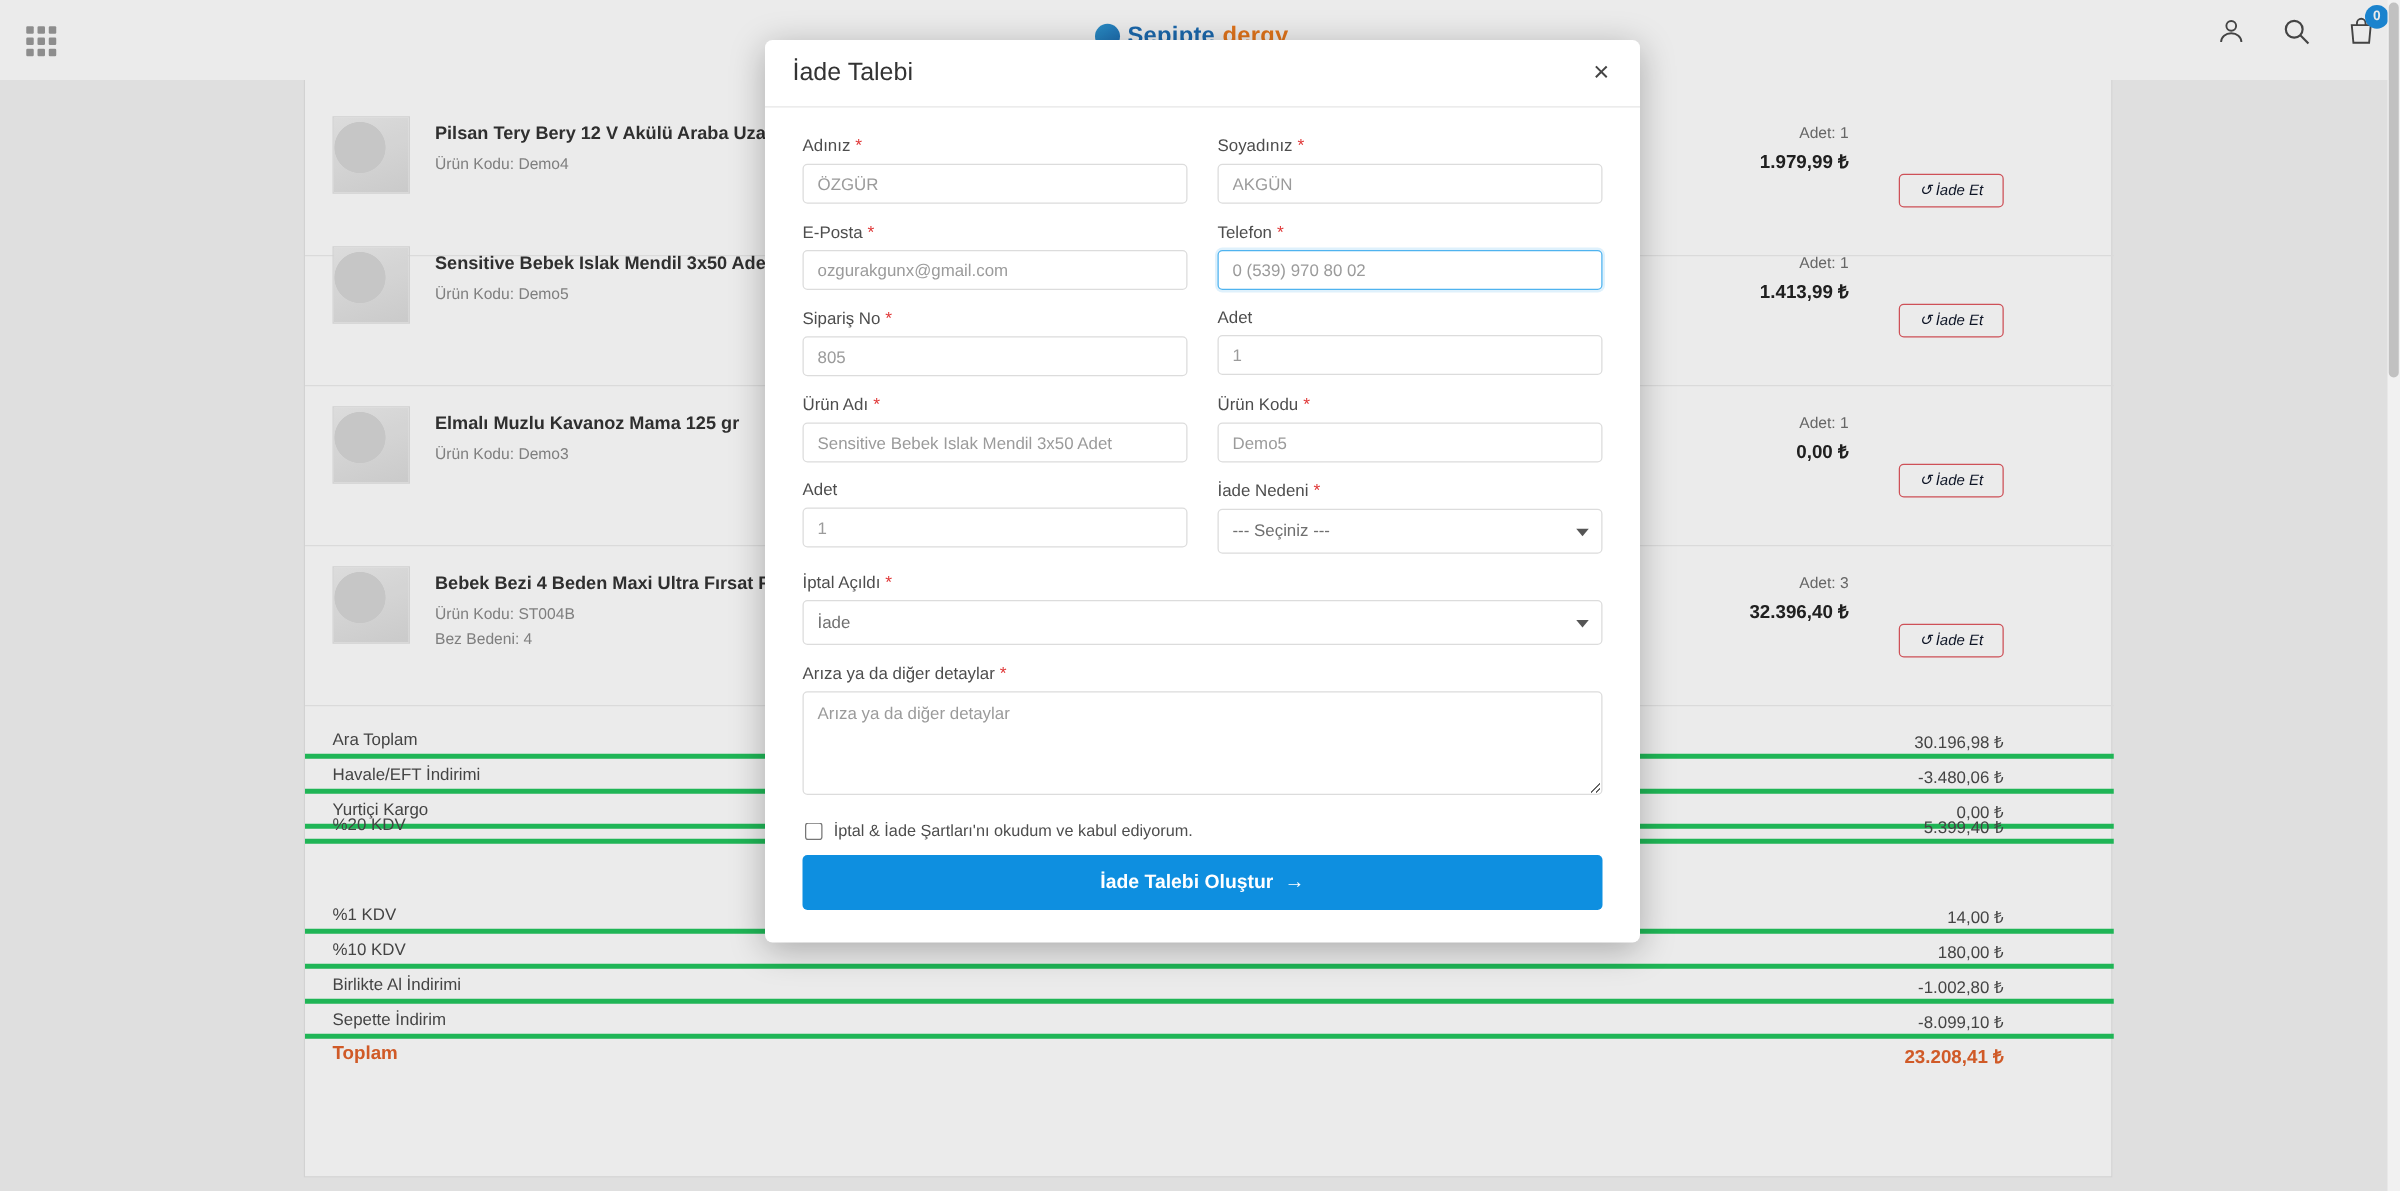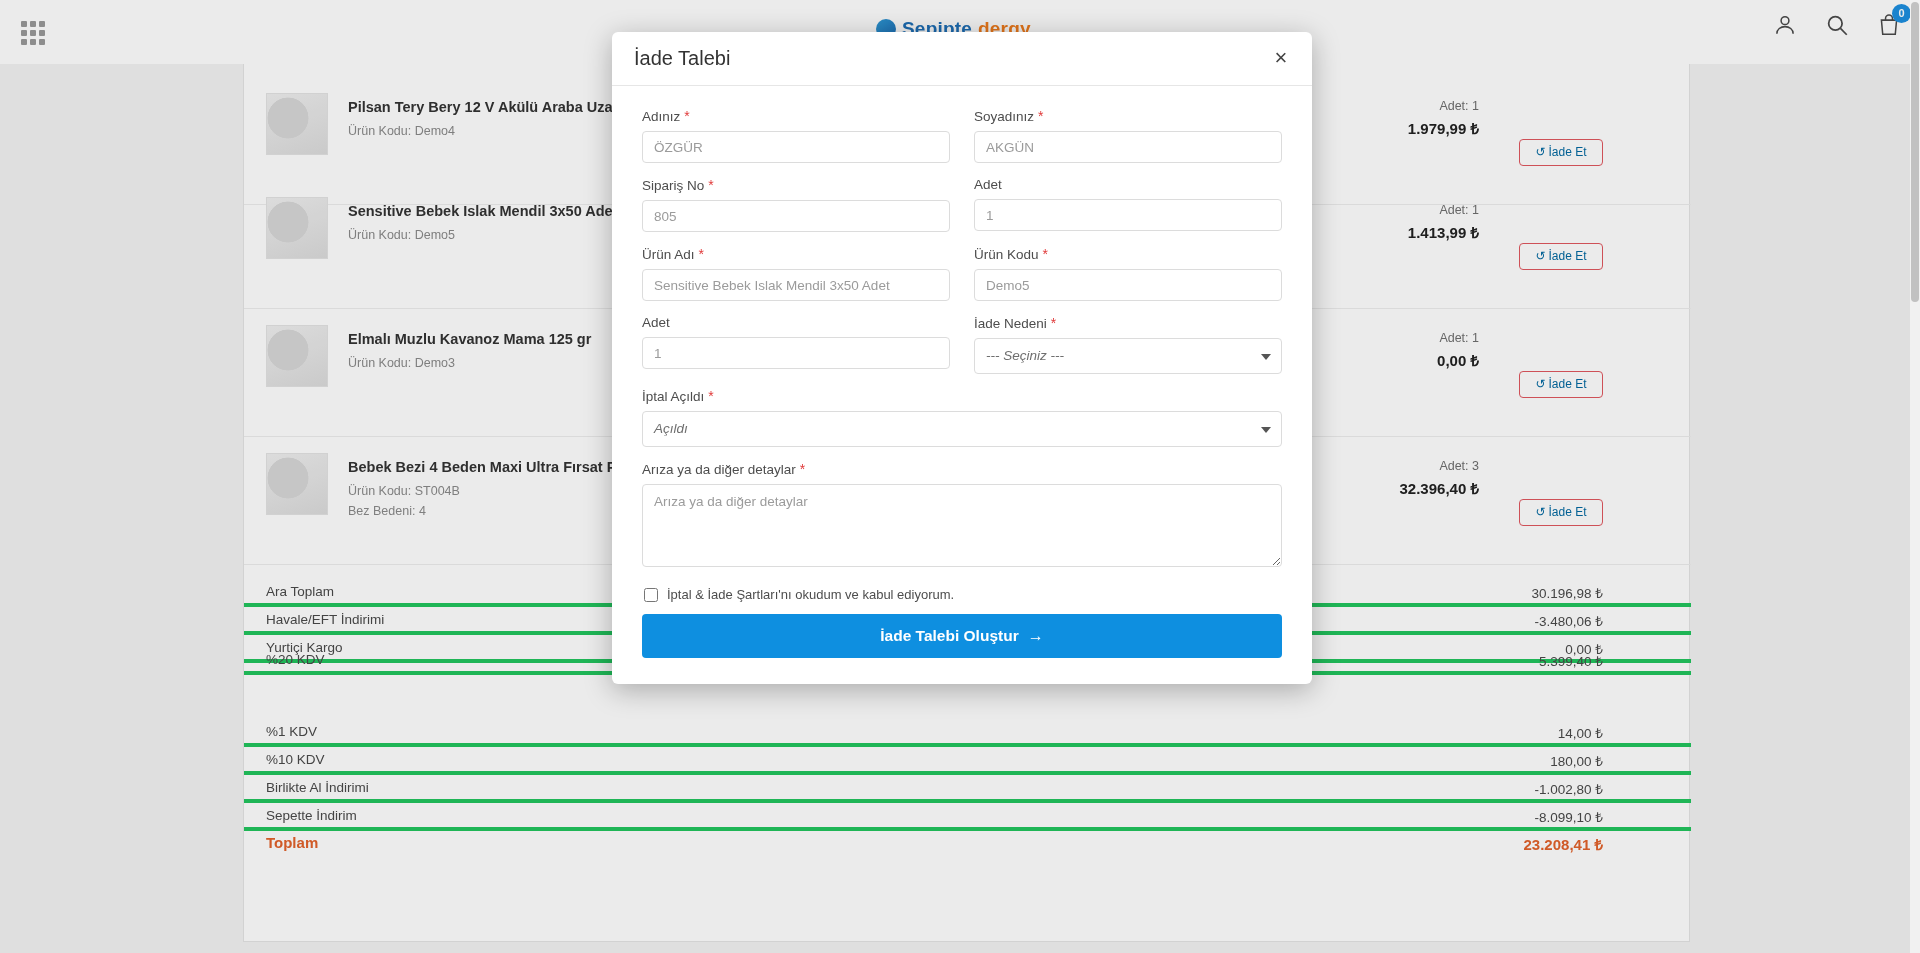--- a/index.html
+++ b/index.html
@@ -108,23 +108,24 @@
     font-size: 12.5px; color: #6f6f6f; text-align: right;
   }
   .prod-price {
     position: absolute; right: 212px; top: 41px;
     font-size: 15px; color: #222; font-weight: bold; text-align: right;
   }
   .iade-btn {
     position: absolute; right: 88px; top: 62px;
     width: 84px; height: 27px;
     border: 1px solid #e0575f; border-radius: 4px;
-    color: #0369a1; background: #fff;
+    color: #0f172a; background: #fff;
     font-size: 12px; line-height: 25px; text-align: center;
     cursor: pointer;
+    font-style: italic;
   }
   .iade-btn .ic { margin-right: 3px; font-size: 12px; }
 
   .sum-row {
     position: absolute; left: 0; width: 1447px; height: 28px;
     border-bottom: 4px solid #22c55e;
     font-size: 13.5px; color: #4a4a4a;
   }
   .sum-row .lbl { position: absolute; left: 22px; top: 5px; }
   .sum-row .val { position: absolute; right: 88px; top: 5px; }
@@ -191,21 +192,21 @@
   }
   .sel {
     position: relative;
     width: 100%; height: 36px;
     border: 1px solid #dcdcdc; border-radius: 4px;
     background: #fff;
     font-size: 13.5px; color: #6f6f6f;
     line-height: 34px;
     padding: 0 28px 0 11px;
     cursor: pointer;
-    overflow: hidden; white-space: nowrap; font-style: italic;
+    overflow: hidden; white-space: nowrap;
   }
   .sel .caret {
     position: absolute; right: 10px; top: 15px;
     width: 0; height: 0;
     border-left: 5px solid transparent;
     border-right: 5px solid transparent;
     border-top: 6px solid #555;
   }
   .ta {
     width: 100%; height: 83px;
@@ -405,20 +406,34 @@
           <input class="inp" type="text" placeholder="ÖZGÜR" style="">
         </div>
         <div class="col">
           <label class="fl">
             <span>Soyadınız</span><span class="req">*</span>
           </label>
           <input class="inp" type="text" placeholder="AKGÜN" style="">
         </div>
       </div>
 
+      <div class="row">
+        <div class="col">
+          <label class="fl">
+            <span>E-Posta</span><span class="req">*</span>
+          </label>
+          <input class="inp" type="text" placeholder="ozgurakgunx@gmail.com" style="">
+        </div>
+        <div class="col">
+          <label class="fl">
+            <span>Telefon</span><span class="req">*</span>
+          </label>
+          <input class="inp focused" type="text" placeholder="0 (539) 970 80 02" style="">
+        </div>
+      </div>
 
       <div class="row">
         <div class="col">
           <label class="fl">
             <span>Sipariş No</span><span class="req">*</span>
           </label>
           <input class="inp" type="text" placeholder="805" style="">
         </div>
         <div class="col">
           <label class="fl">
@@ -460,21 +475,21 @@
           </div>
         </div>
       </div>
 
       <div class="row">
         <div class="col full">
           <label class="fl">
             <span>İptal Açıldı</span><span class="req">*</span>
           </label>
           <div class="sel">
-            <span>Açıldı</span>
+            <span>İade</span>
             <span class="caret"></span>
           </div>
         </div>
       </div>
 
       <div class="row">
         <div class="col full">
           <label class="fl">
             <span>Arıza ya da diğer detaylar</span><span class="req">*</span>
           </label>

